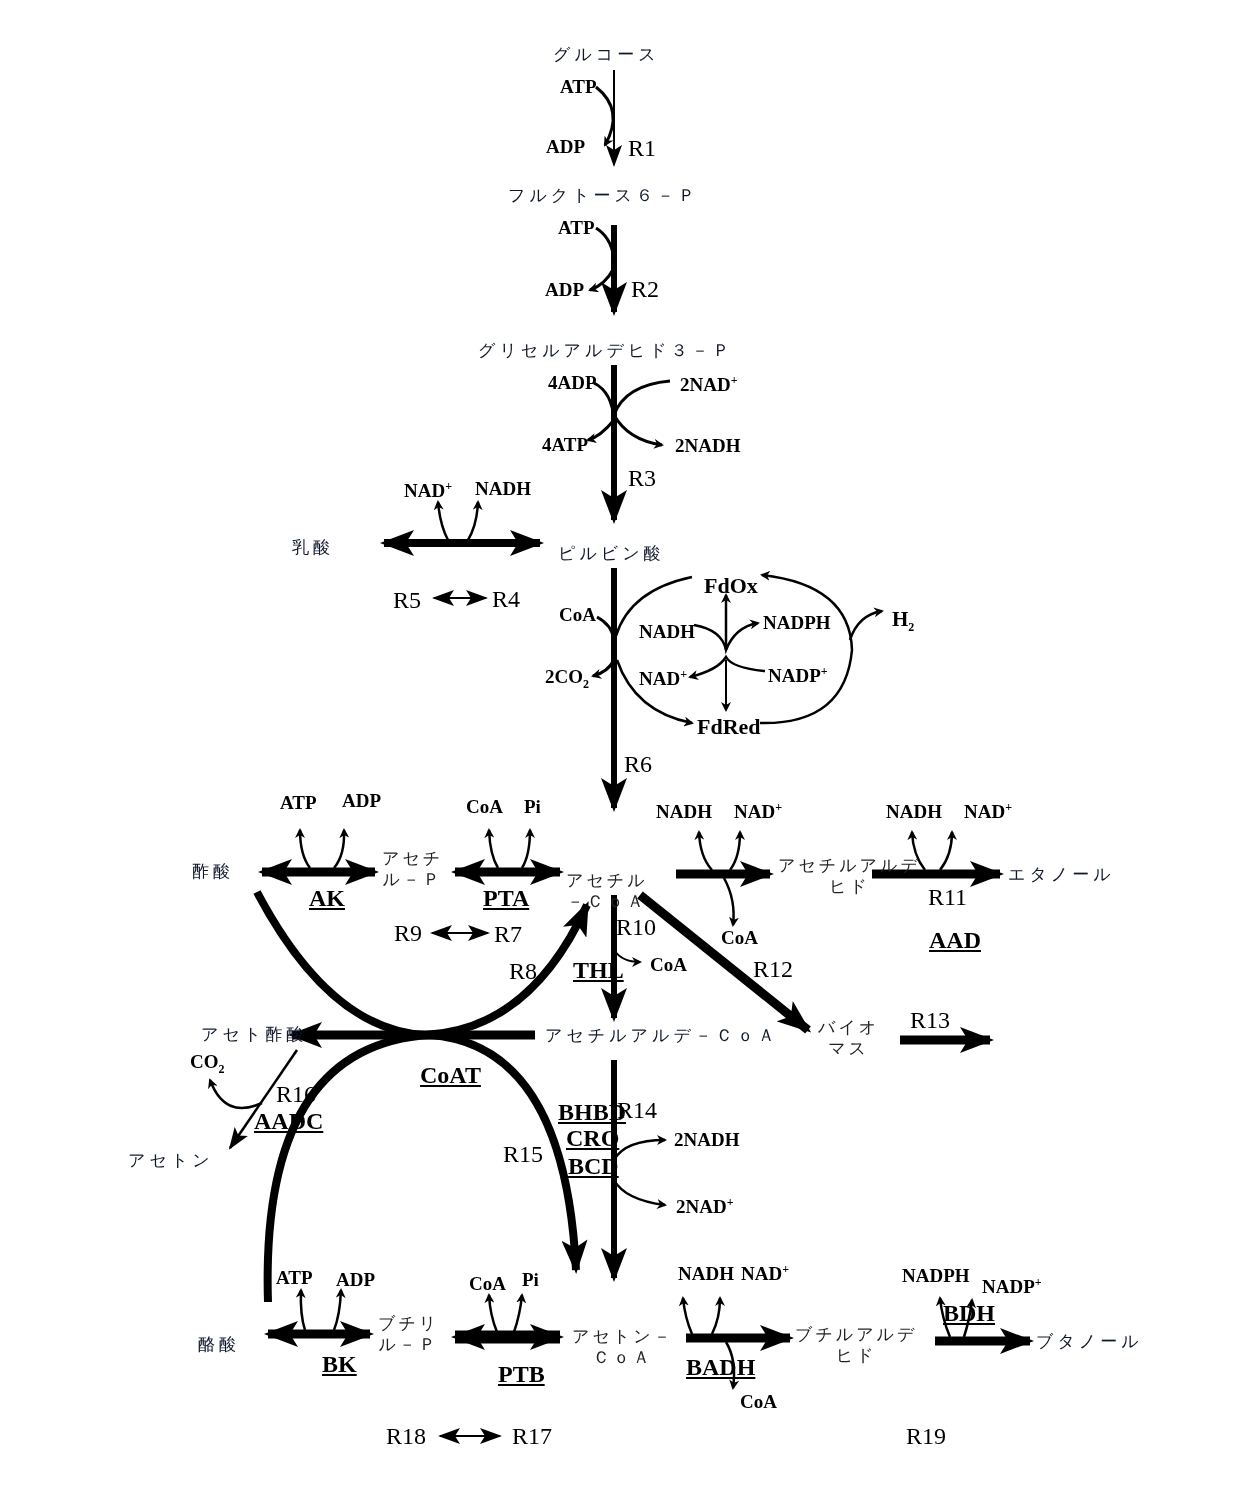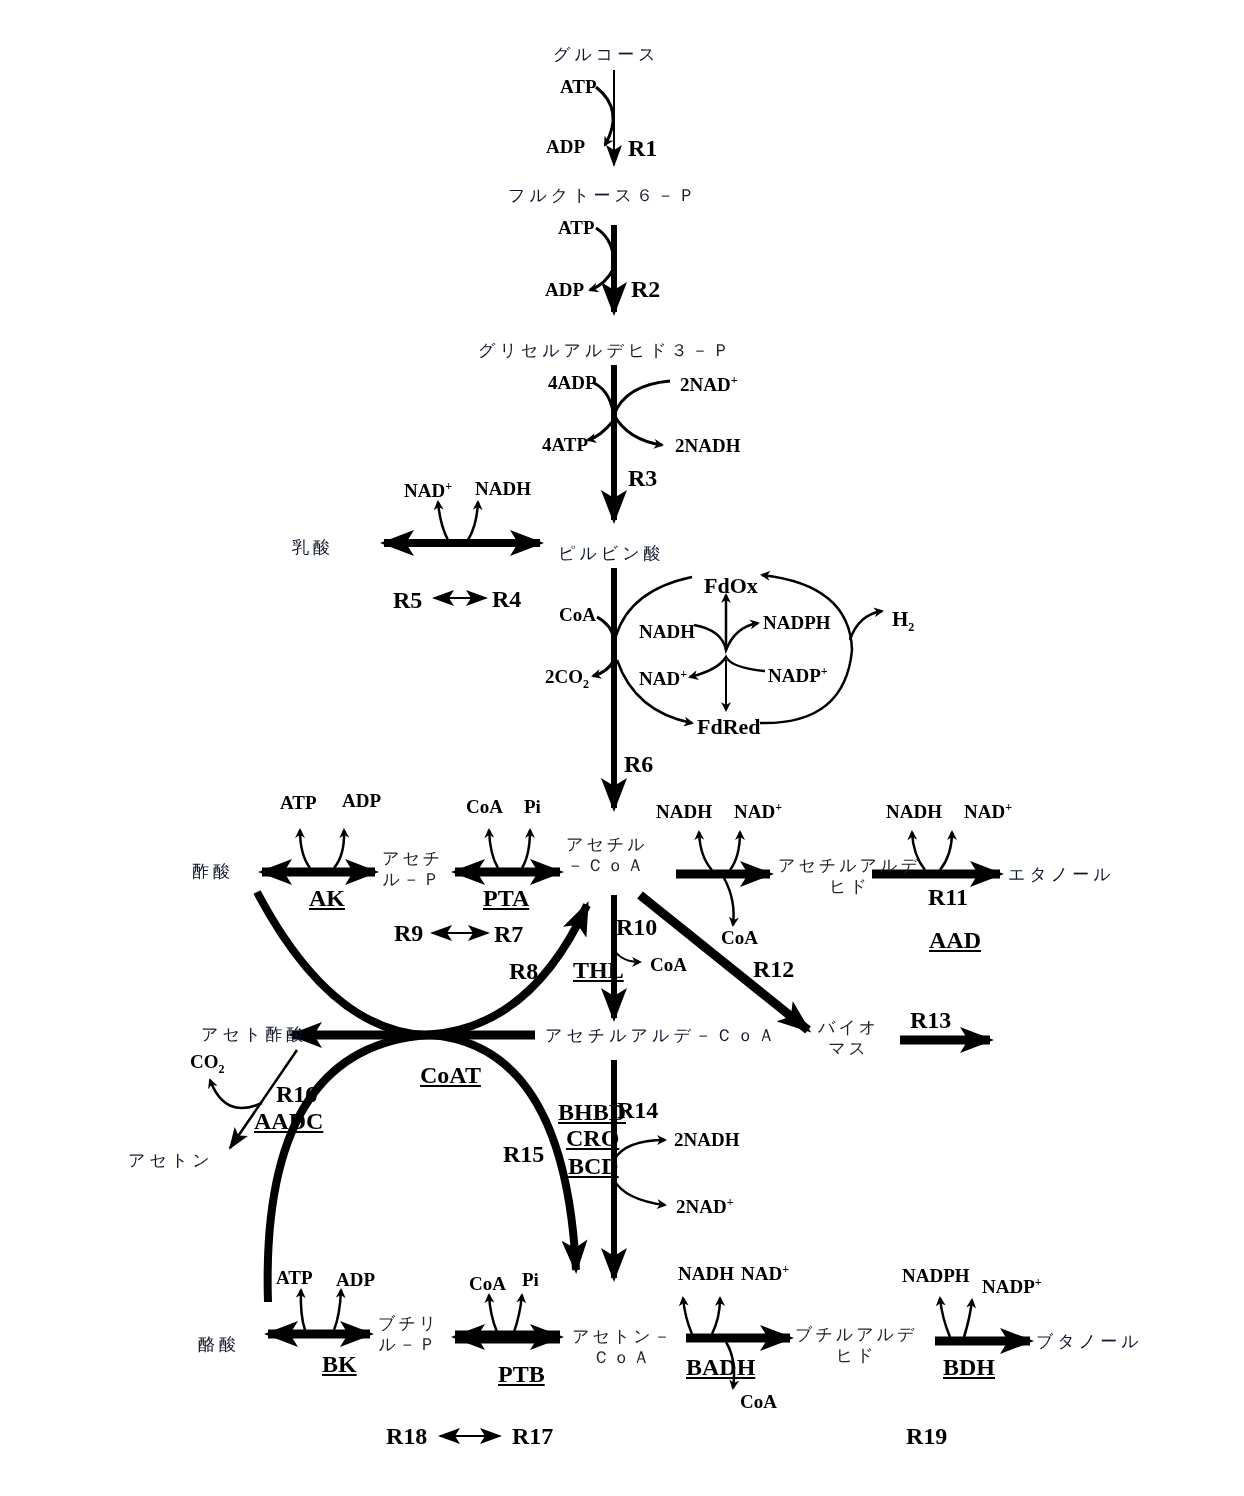--- a/index.html
+++ b/index.html
@@ -2,21 +2,21 @@
 <html><head>
 <meta charset="utf-8">
 <style>
   html, body { margin: 0; padding: 0; background: #ffffff; }
   #canvas { position: relative; width: 1244px; height: 1496px; background: #ffffff; overflow: hidden; }
   svg#arrows { position: absolute; left: 0; top: 0; width: 1244px; height: 1496px; }
   .lbl { position: absolute; white-space: nowrap; color: #000; line-height: 1; }
   .jp { font-family: "DejaVu Serif", serif; font-size: 17px; letter-spacing: 4px; color: #0f172a; }
   .jp2 { font-family: "DejaVu Serif", serif; font-size: 17px; letter-spacing: 3px; color: #222; line-height: 1.25; text-align: center; }
   .cf { font-family: "Liberation Serif", serif; font-weight: bold; font-size: 19px; }
-  .rx { font-family: "Liberation Serif", serif; font-weight: bold; font-size: 24px; }
+  .rx { font-family: "Liberation Serif", serif; font-weight: normal; font-size: 24px; }
   .en { font-family: "Liberation Serif", serif; font-weight: bold; font-size: 24px; text-decoration: underline; }
   sub, sup { font-size: 12px; }
 </style>
 </head>
 <body>
 
 <div id="canvas">
 
 <svg id="arrows" viewBox="0 0 1244 1496">
   <defs>
@@ -123,21 +123,21 @@
     <path d="M964,1337 Q970,1318 972,1300" stroke-width="2.5" marker-end="url(#ah)"></path>
   </g>
 </svg>
 
 <span class="lbl jp" style="left:553px;top:46px">グルコース</span>
 <span class="lbl jp" style="left:508px;top:187px">フルクトース６－Ｐ</span>
 <span class="lbl jp" style="left:478px;top:342px">グリセルアルデヒド３－Ｐ</span>
 <span class="lbl jp" style="left:558px;top:545px">ピルビン酸</span>
 <span class="lbl jp" style="left:292px;top:539px">乳酸</span>
 
-<div class="lbl jp2" style="left:566px;top:834px">
+<div class="lbl jp2" style="left:566px;top:870px">
   <div>アセチル</div>
   <div>－ＣｏＡ</div>
 </div>
 <div class="lbl jp2" style="left:382px;top:848px">
   <div>アセチ</div>
   <div>ル－Ｐ</div>
 </div>
 <span class="lbl jp" style="left:192px;top:863px">酢酸</span>
 <div class="lbl jp2" style="left:778px;top:855px">
   <div>アセチルアルデ</div>
@@ -234,15 +234,15 @@
 <span class="lbl en" style="left:929px;top:928px">AAD</span>
 <span class="lbl en" style="left:573px;top:958px">THL</span>
 <span class="lbl en" style="left:420px;top:1063px">CoAT</span>
 <span class="lbl en" style="left:254px;top:1109px">AADC</span>
 <span class="lbl en" style="left:558px;top:1100px">BHBD</span>
 <span class="lbl en" style="left:566px;top:1126px">CRO</span>
 <span class="lbl en" style="left:568px;top:1154px">BCD</span>
 <span class="lbl en" style="left:322px;top:1352px">BK</span>
 <span class="lbl en" style="left:498px;top:1362px">PTB</span>
 <span class="lbl en" style="left:686px;top:1355px">BADH</span>
-<span class="lbl en" style="left:943px;top:1355px">BDH</span>
+<span class="lbl en" style="left:943px;top:1301px">BDH</span>
 
 </div>
 
 </body></html>

